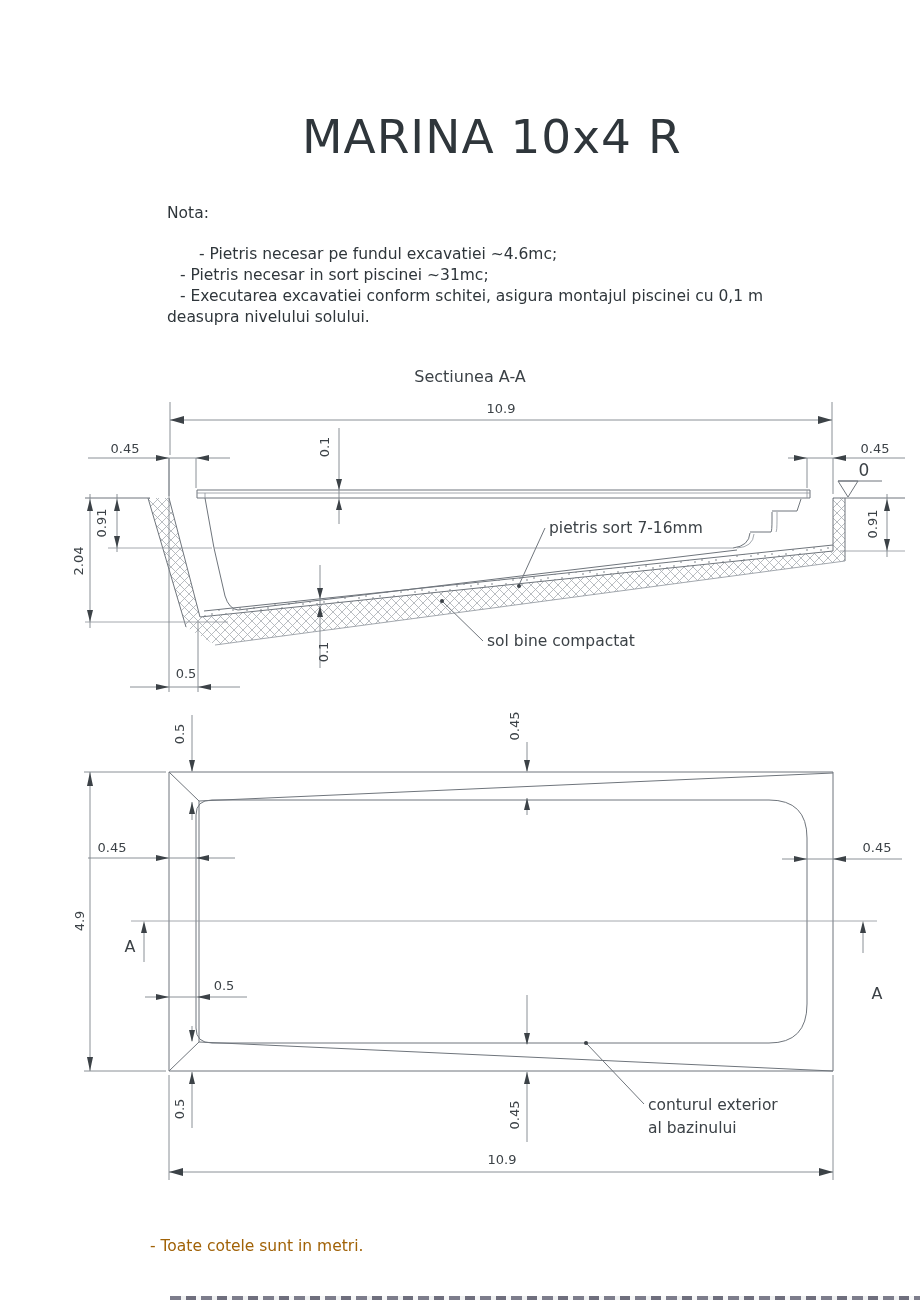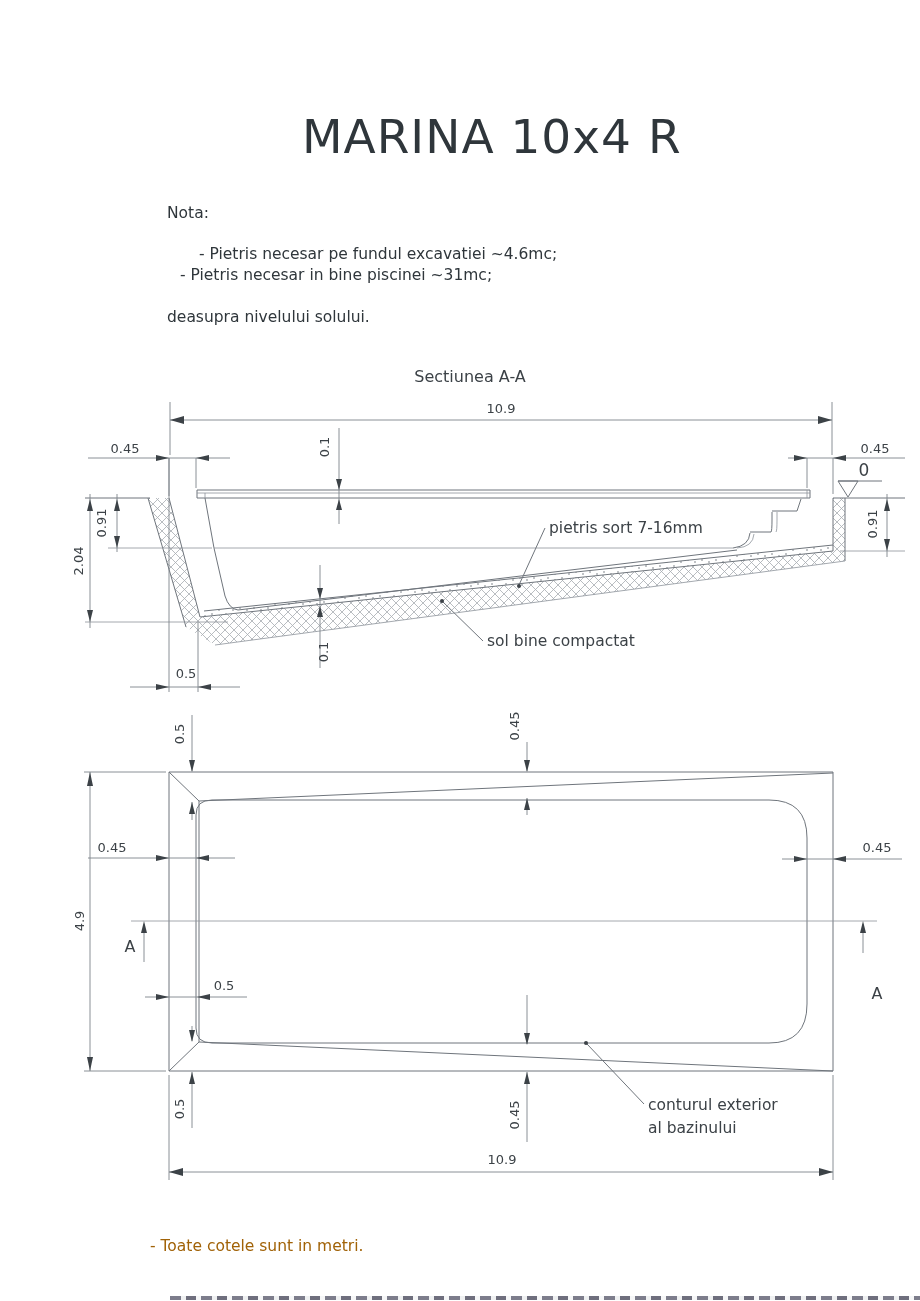--- a/index.html
+++ b/index.html
@@ -29,21 +29,22 @@
   .arr{fill:#3c4247;stroke:none;}
 </style>
 </head>
 <body>
 
 <div id="page">
 
   <div id="title" class="abs">MARINA 10x4 R</div>
   <div id="nota-heading" class="abs note">Nota:</div>
   <div id="note-1" class="abs note">- Pietris necesar pe fundul excavatiei ~4.6mc;</div>
-  <div id="note-2" class="abs note">- Pietris necesar in bine piscinei ~31mc;</div>
+  <div id="note-2" class="abs note">- Pietris necesar in sort piscinei ~31mc;</div>
+  <div id="note-3" class="abs note">- Executarea excavatiei conform schitei, asigura montajul piscinei cu 0,1 m</div>
   <div id="note-4" class="abs note">deasupra nivelului solului.</div>
 
   <svg width="920" height="1301" viewBox="0 0 920 1301">
     <defs>
       <pattern id="hatch" width="9" height="9" patternUnits="userSpaceOnUse">
         <path d="M0,9 L9,0 M-1,1 L1,-1 M8,10 L10,8" stroke="#a7acb1" stroke-width="0.8"></path>
         <path d="M0,0 L9,9 M8,-1 L10,1 M-1,8 L1,10" stroke="#a7acb1" stroke-width="0.8"></path>
       </pattern>
       <pattern id="dots" width="14" height="6" patternUnits="userSpaceOnUse">
         <circle cx="2" cy="2" r="0.8" fill="#6f757c"></circle>

